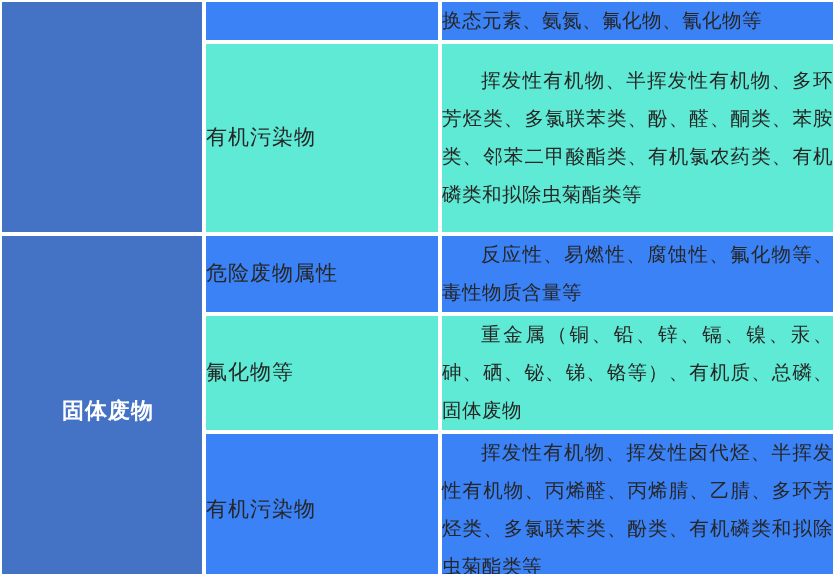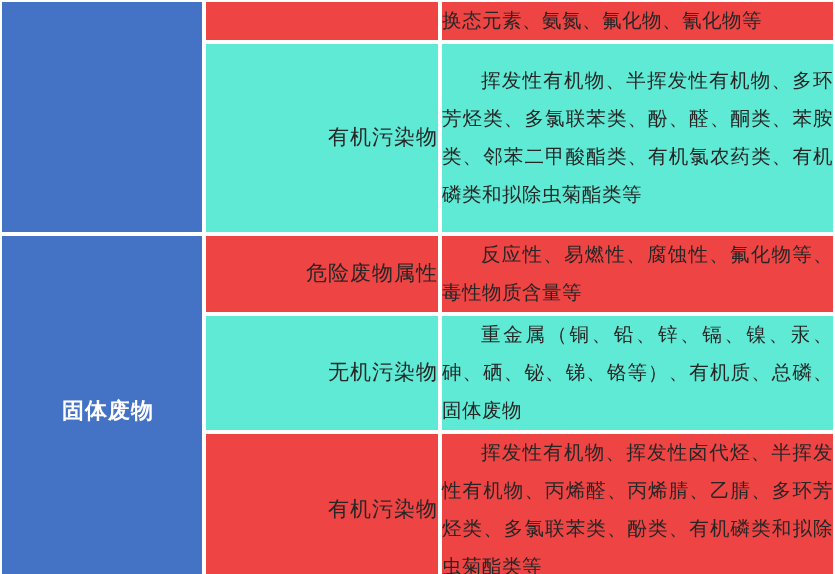--- a/index.html
+++ b/index.html
@@ -37,39 +37,39 @@
     box-sizing: border-box;
   }
 
   
   col.c-category { width: 204px; }
   col.c-type     { width: 236px; }
   col.c-detail   { width: 395px; }
 
   
   .fill-dark  { background: #4472c4; }
-  .fill-mid   { background: #ef4444; }
+  .fill-mid   { background: #3b82f6; }
   .fill-light { background: #5eead4; }
 
   
   .cat-cell {
     text-align: center;
   }
   .cat-label {
     color: #ffffff;
     font-weight: bold;
     font-size: 22px;
     letter-spacing: 1px;
     line-height: 1.3;
     margin-left: 12px;
   }
 
   
   .type-cell {
-    text-align: right;
+    text-align: left;
   }
   .type-label {
     color: #262626;
     font-size: 21px;
     line-height: 1.5;
     letter-spacing: 1px;
   }
 
   
   .detail-cell {
@@ -135,21 +135,21 @@
         <td class="fill-mid type-cell">
           <span class="type-label">危险废物属性</span>
         </td>
         <td class="fill-mid detail-cell">
           <span class="detail-text">反应性、易燃性、腐蚀性、氟化物等、毒性物质含量等</span>
         </td>
       </tr>
 
       <tr style="height:111px;">
         <td class="fill-light type-cell">
-          <span class="type-label">无机污染物</span>
+          <span class="type-label">氟化物等</span>
         </td>
         <td class="fill-light detail-cell">
           <span class="detail-text">重金属（铜、铅、锌、镉、镍、汞、砷、硒、铋、锑、铬等）、有机质、总磷、固体废物</span>
         </td>
       </tr>
 
       <tr style="height:155px;">
         <td class="fill-mid type-cell">
           <span class="type-label">有机污染物</span>
         </td>

